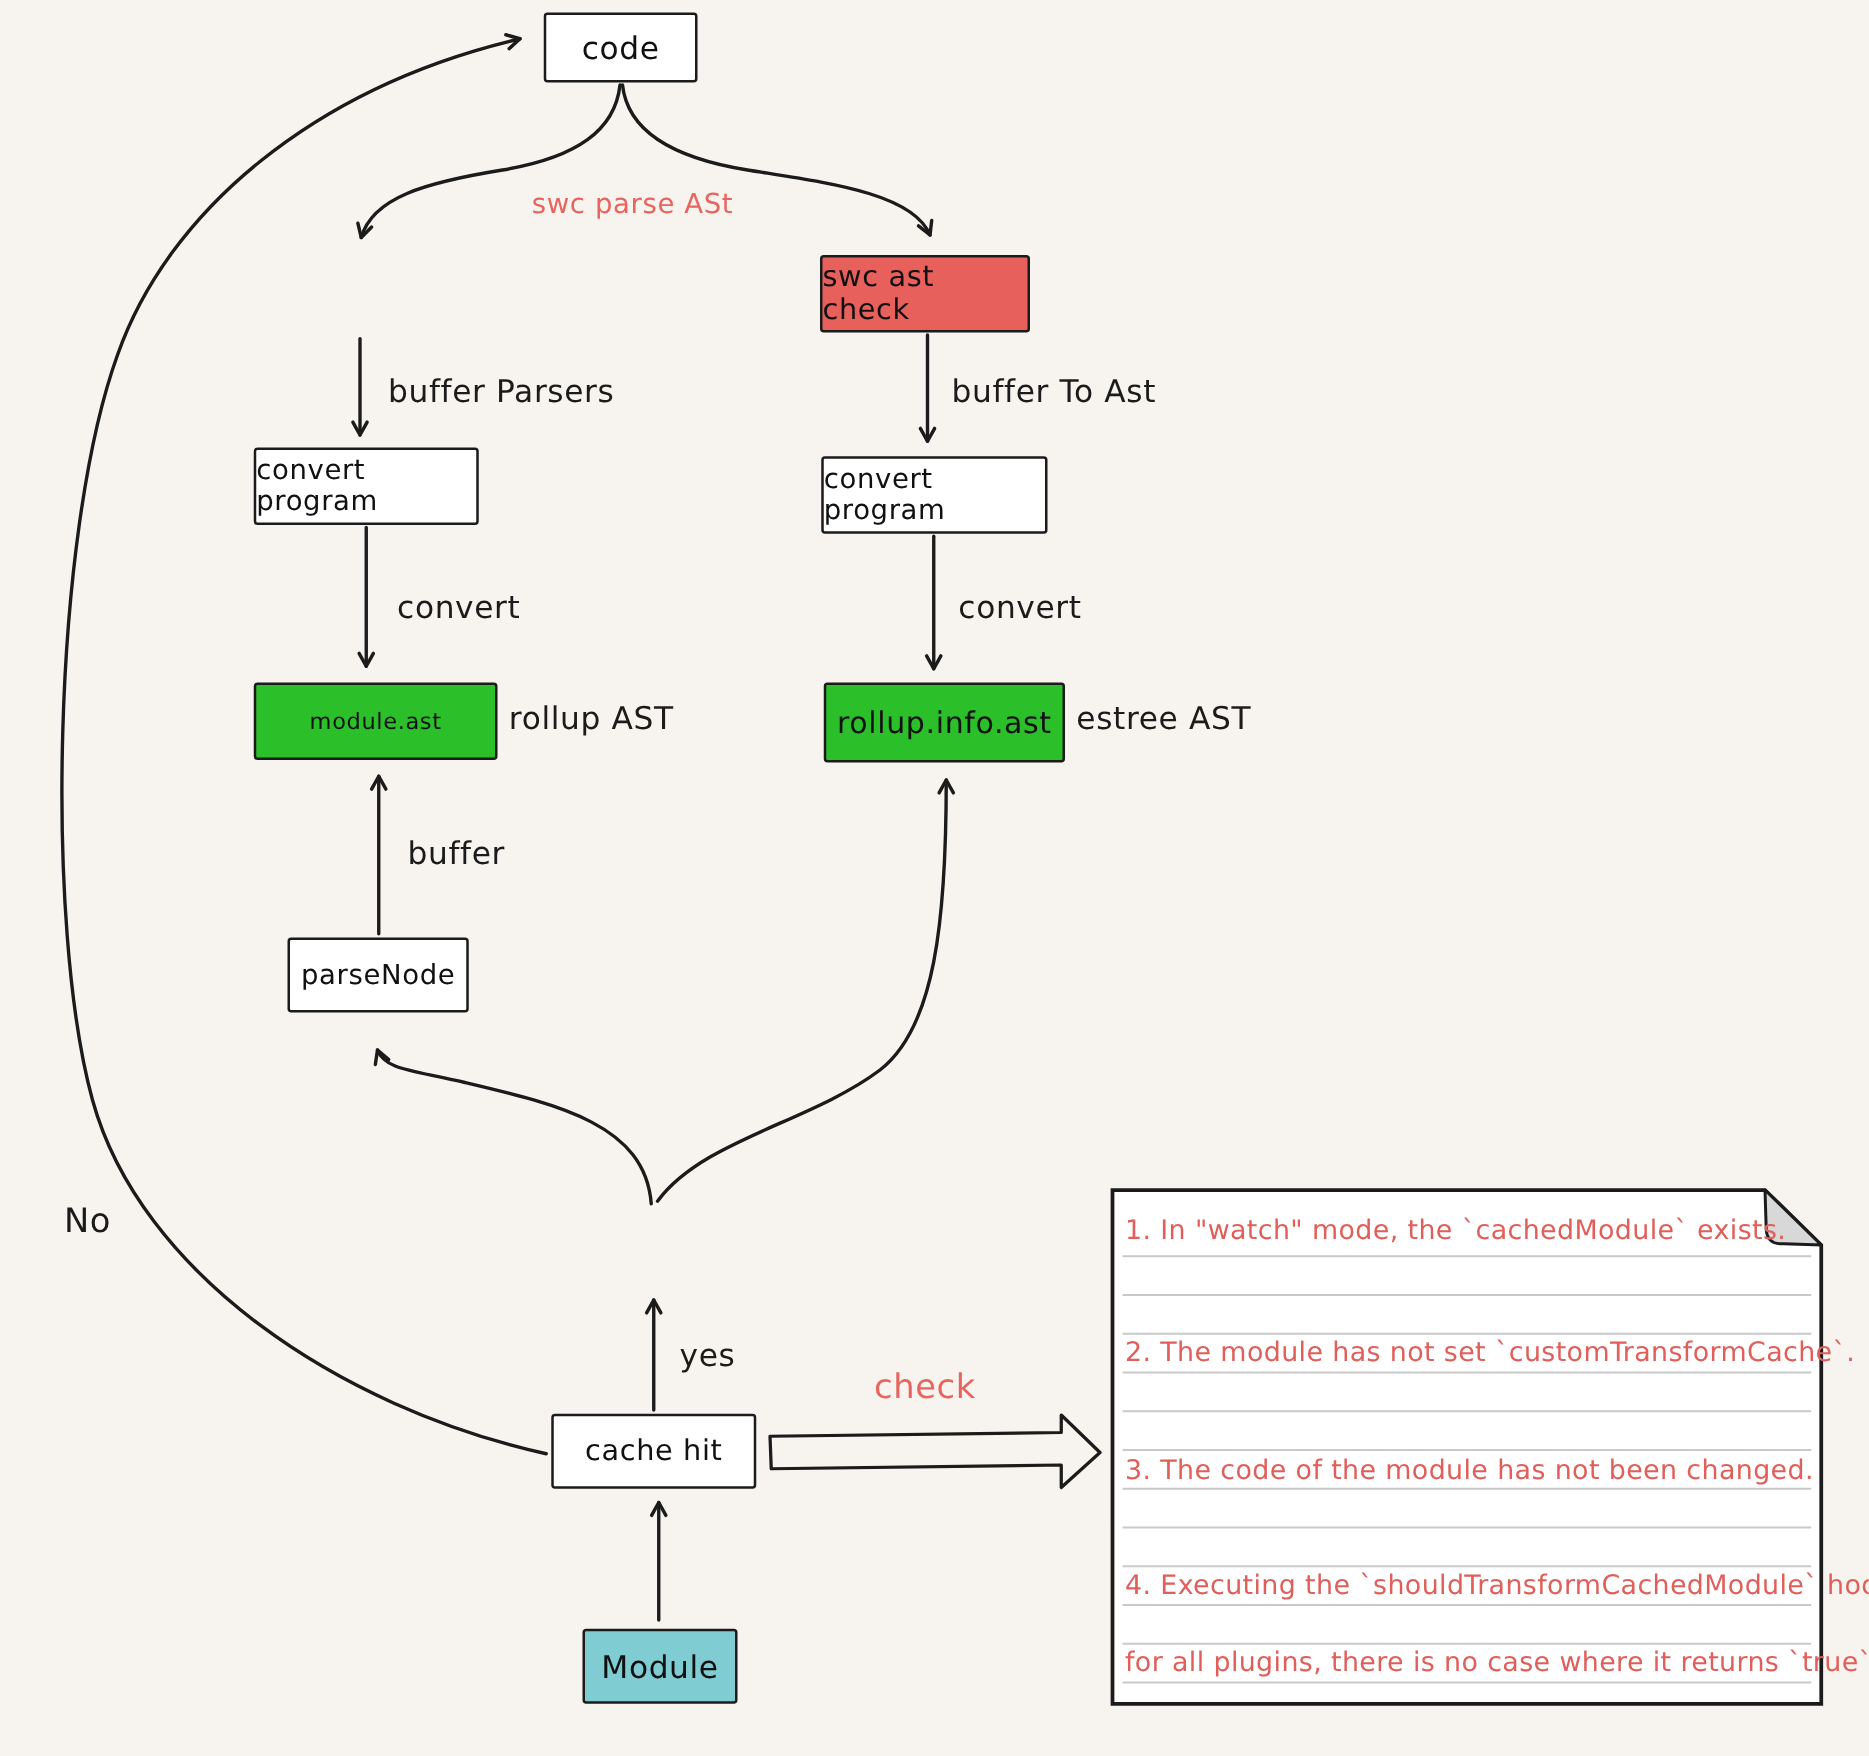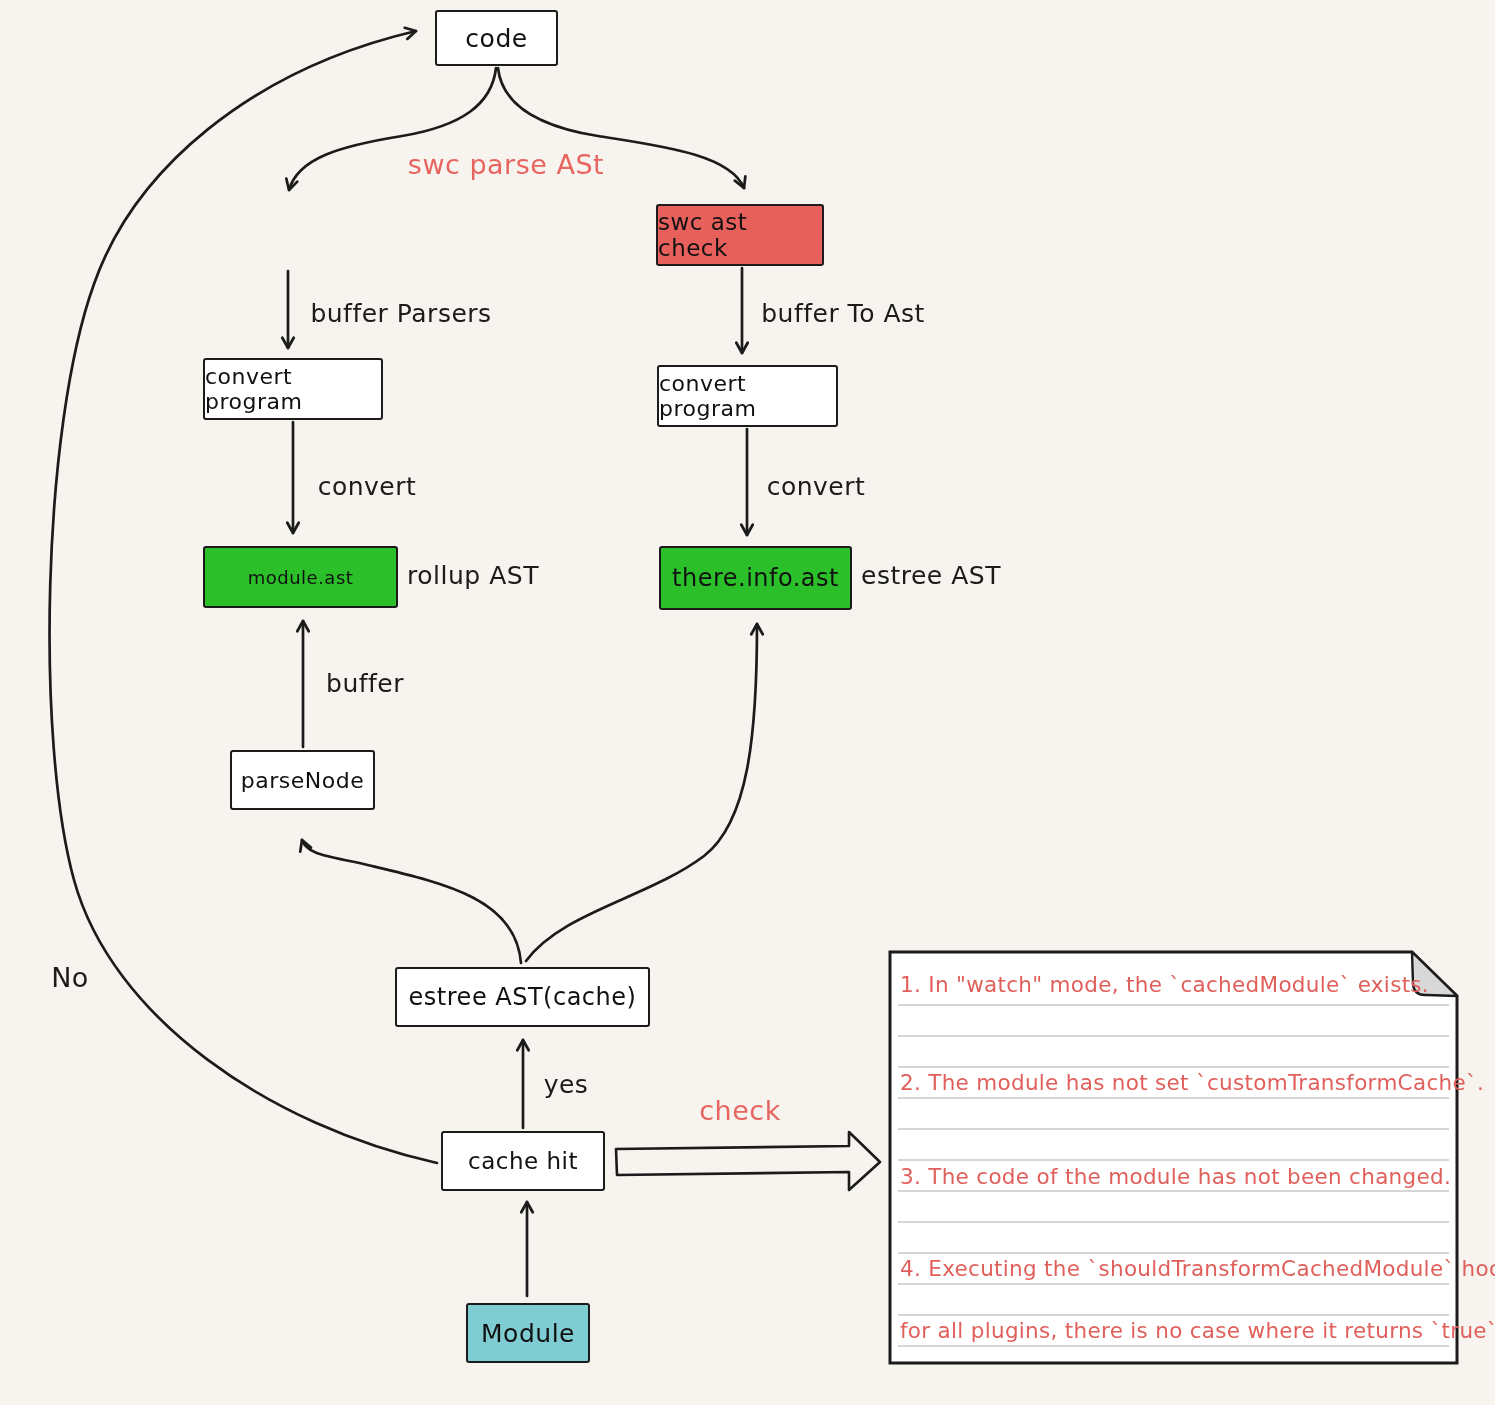--- a/index.html
+++ b/index.html
@@ -71,31 +71,30 @@
 
 
   <div class="node red" style="left:656px; top:204px; width:168px; height:62px;">swc ast check</div>
 
   <div class="node" style="left:203px; top:358px; width:180px; height:62px; font-size:22px;">convert program</div>
 
   <div class="node" style="left:657px; top:365px; width:181px; height:62px; font-size:22px;">convert program</div>
 
   <div class="node green" style="left:203px; top:546px; width:195px; height:62px; font-size:18px;">module.ast</div>
 
-  <div class="node green" style="left:659px; top:546px; width:193px; height:64px; font-size:24px;">there.info.ast</div>
+  <div class="node green" style="left:659px; top:546px; width:193px; height:64px; font-size:24px;">rollup.info.ast</div>
 
   <div class="node" style="left:230px; top:750px; width:145px; height:60px; font-size:22px;">parseNode</div>
 
-  <div class="node" style="left:395px; top:967px; width:255px; height:60px; font-size:24px;">estree AST(cache)</div>
 
   <div class="node" style="left:441px; top:1131px; width:164px; height:60px; font-size:23px;">cache hit</div>
 
   <div class="node teal" style="left:466px; top:1303px; width:124px; height:60px; font-size:25px;">Module</div>
 
-  <span class="lbl red" style="left:506px; top:164px; font-size:27px;">swc parse ASt</span>
+  <span class="lbl red" style="left:506px; top:164px; font-size:22px;">swc parse ASt</span>
   <span class="lbl" style="left:401px; top:313px;">buffer Parsers</span>
   <span class="lbl" style="left:843px; top:313px;">buffer To Ast</span>
   <span class="lbl" style="left:367px; top:486px;">convert</span>
   <span class="lbl" style="left:816px; top:486px;">convert</span>
   <span class="lbl" style="left:365px; top:683px;">buffer</span>
   <span class="lbl" style="left:473px; top:575px;">rollup AST</span>
   <span class="lbl" style="left:931px; top:575px;">estree AST</span>
   <span class="lbl" style="left:566px; top:1084px;">yes</span>
   <span class="lbl" style="left:70px; top:945px; font-size:27px;margin-top:32px;">No</span>
   <span class="lbl red" style="left:740px; top:1110px; font-size:27px;">check</span>

